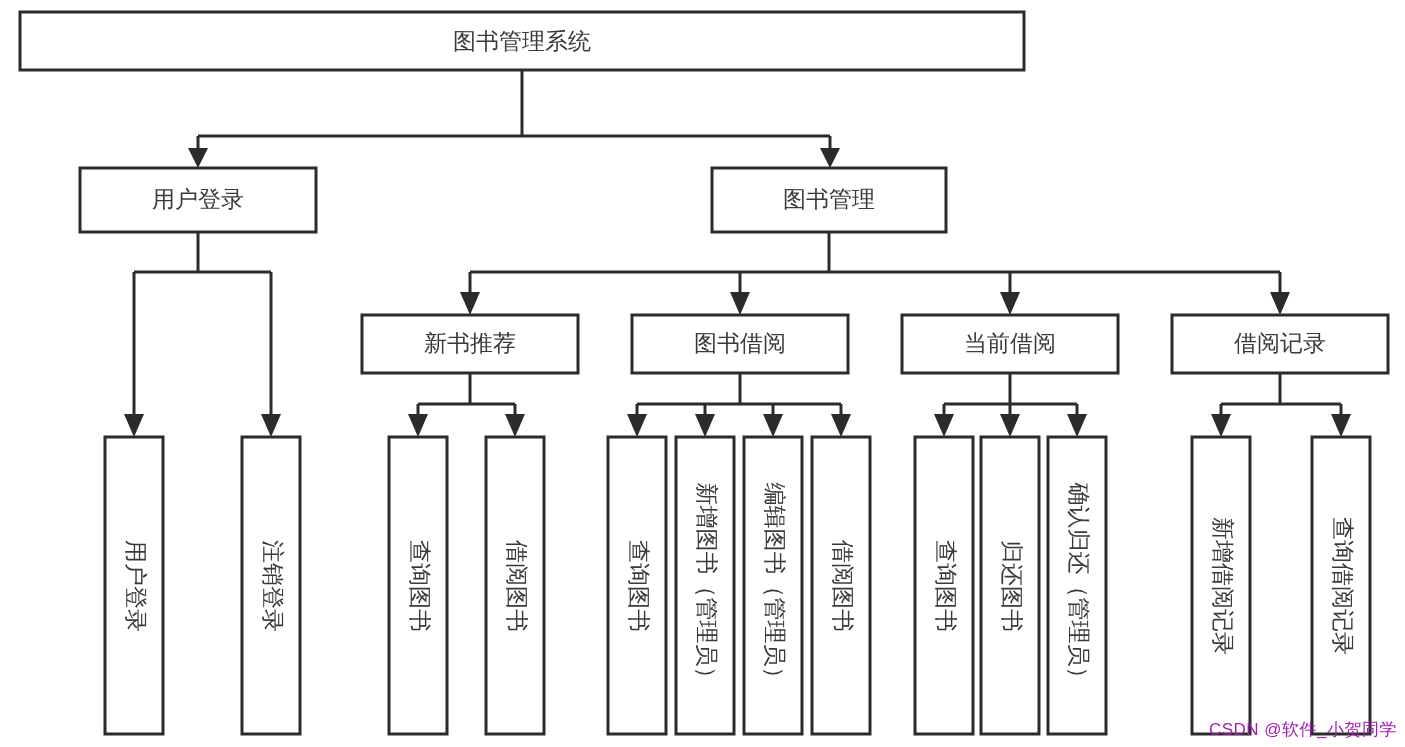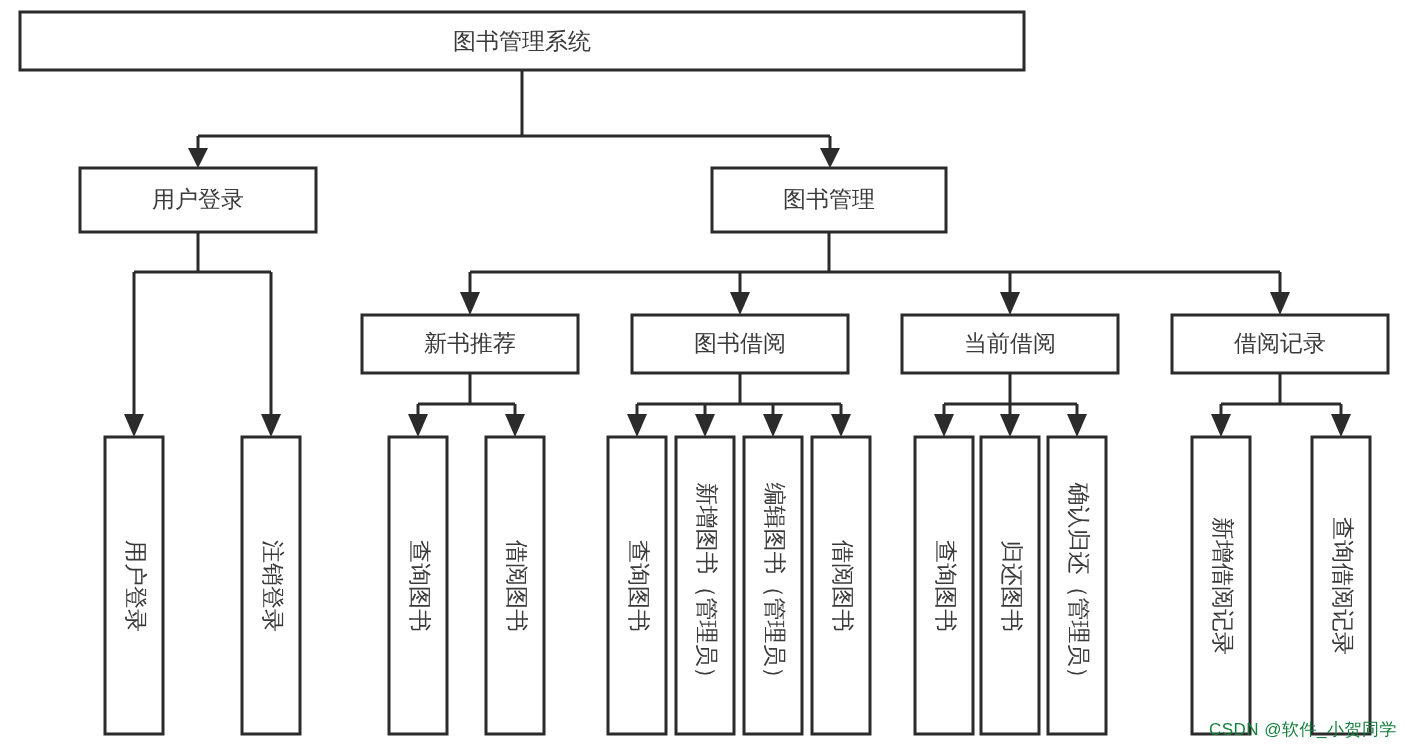--- a/index.html
+++ b/index.html
@@ -54,21 +54,21 @@
     font-size: 23px;
     text-anchor: middle;
     dominant-baseline: middle;
   }
   .watermark {
     position: absolute;
     right: 8px;
     bottom: 6px;
     font-family: "Liberation Sans", sans-serif;
     font-size: 17px;
-    color: #15803d;
+    color: #a21caf;
     letter-spacing: 0.5px;
     white-space: nowrap;
     user-select: none;
   }
 </style>
 </head>
 <body>
 
 <div id="diagram-root">
   <svg id="flowchart" viewBox="0 0 1405 747">

